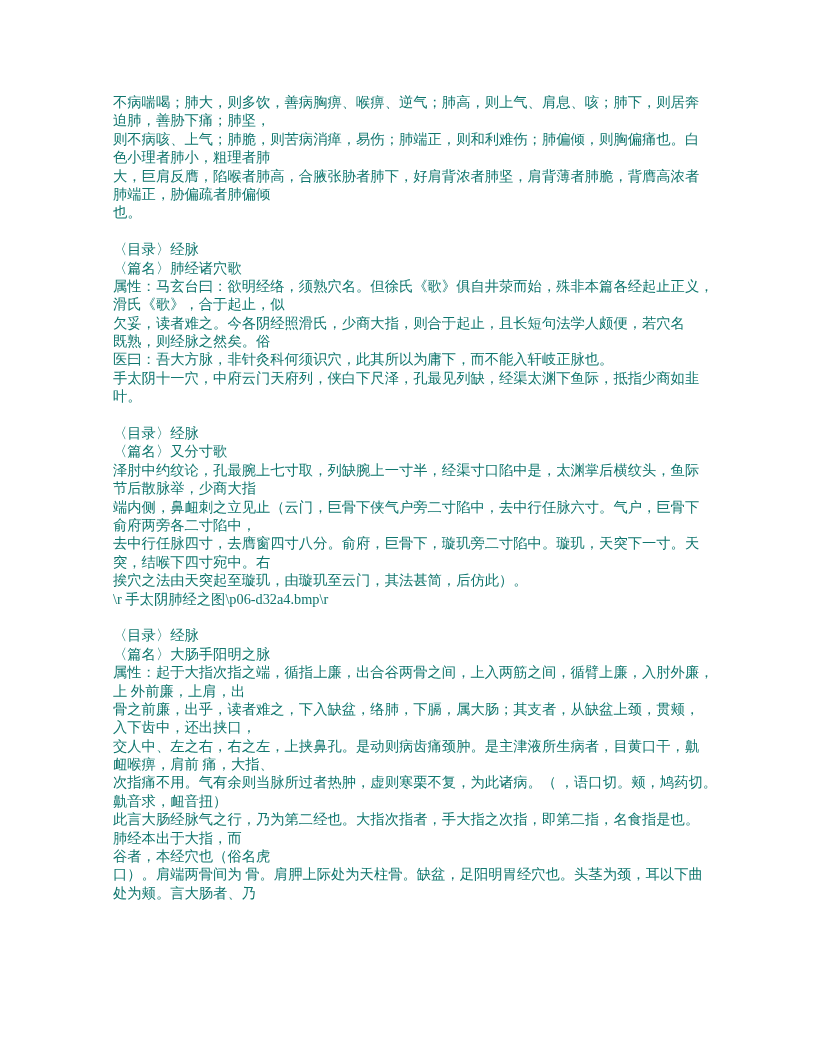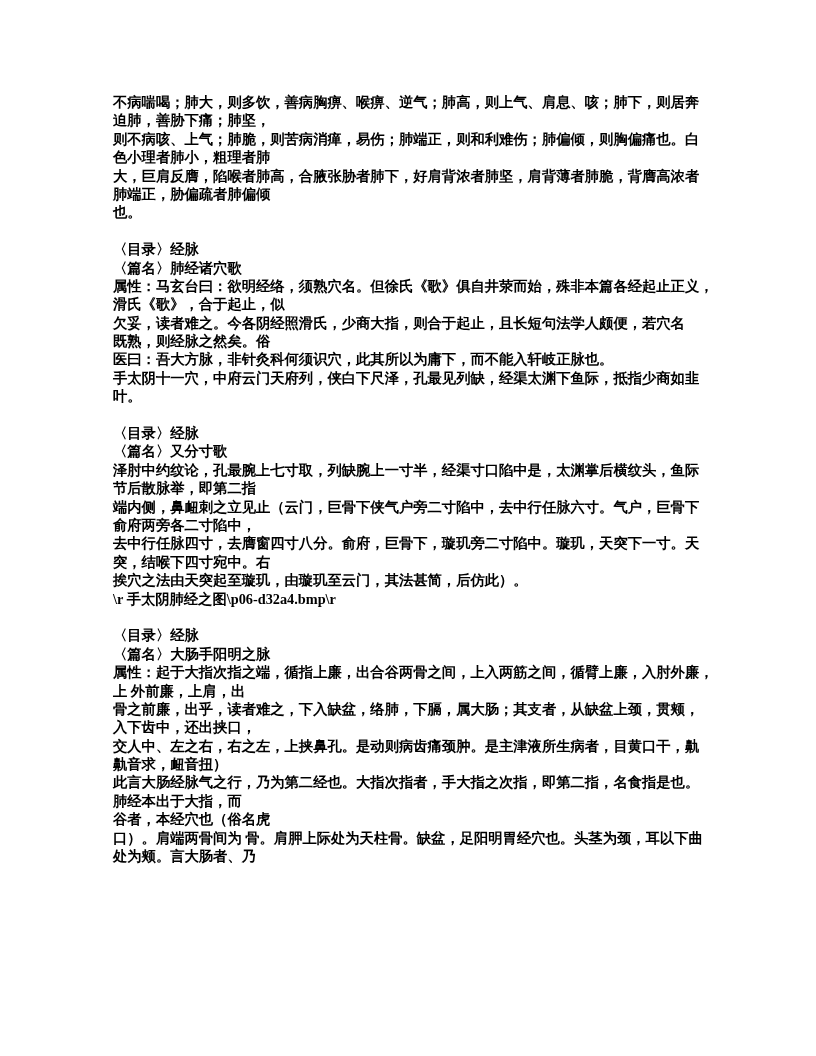--- a/index.html
+++ b/index.html
@@ -34,21 +34,21 @@
     height: 18.4px;
     line-height: 18.4px;
     white-space: pre;
     overflow: visible;
   }
 </style>
 </head>
 <body>
 
 <div class="page">
-  <div class="text-content" style="color: #000000; font-weight: bold;">
+  <div class="text-content" style="color: #0f766e;">
       <div class="line">不病喘喝；肺大，则多饮，善病胸痹、喉痹、逆气；肺高，则上气、肩息、咳；肺下，则居奔</div>
       <div class="line">迫肺，善胁下痛；肺坚，</div>
       <div class="line">则不病咳、上气；肺脆，则苦病消瘅，易伤；肺端正，则和利难伤；肺偏倾，则胸偏痛也。白</div>
       <div class="line">色小理者肺小，粗理者肺</div>
       <div class="line">大，巨肩反膺，陷喉者肺高，合腋张胁者肺下，好肩背浓者肺坚，肩背薄者肺脆，背膺高浓者</div>
       <div class="line">肺端正，胁偏疏者肺偏倾</div>
       <div class="line">也。</div>
       <div class="line"></div>
       <div class="line">〈目录〉经脉</div>
       <div class="line">〈篇名〉肺经诸穴歌</div>
@@ -56,35 +56,37 @@
       <div class="line">滑氏《歌》，合于起止，似</div>
       <div class="line">欠妥，读者难之。今各阴经照滑氏，少商大指，则合于起止，且长短句法学人颇便，若穴名</div>
       <div class="line">既熟，则经脉之然矣。俗</div>
       <div class="line">医曰：吾大方脉，非针灸科何须识穴，此其所以为庸下，而不能入轩岐正脉也。</div>
       <div class="line">手太阴十一穴，中府云门天府列，侠白下尺泽，孔最见列缺，经渠太渊下鱼际，抵指少商如韭</div>
       <div class="line">叶。</div>
       <div class="line"></div>
       <div class="line">〈目录〉经脉</div>
       <div class="line">〈篇名〉又分寸歌</div>
       <div class="line">泽肘中约纹论，孔最腕上七寸取，列缺腕上一寸半，经渠寸口陷中是，太渊掌后横纹头，鱼际</div>
-      <div class="line">节后散脉举，即第二指</div>
+      <div class="line">节后散脉举，少商大指</div>
       <div class="line">端内侧，鼻衄刺之立见止（云门，巨骨下侠气户旁二寸陷中，去中行任脉六寸。气户，巨骨下</div>
       <div class="line">俞府两旁各二寸陷中，</div>
       <div class="line">去中行任脉四寸，去膺窗四寸八分。俞府，巨骨下，璇玑旁二寸陷中。璇玑，天突下一寸。天</div>
       <div class="line">突，结喉下四寸宛中。右</div>
       <div class="line">挨穴之法由天突起至璇玑，由璇玑至云门，其法甚简，后仿此）。</div>
       <div class="line">\r 手太阴肺经之图\p06-d32a4.bmp\r</div>
       <div class="line"></div>
       <div class="line">〈目录〉经脉</div>
       <div class="line">〈篇名〉大肠手阳明之脉</div>
       <div class="line">属性：起于大指次指之端，循指上廉，出合谷两骨之间，上入两筋之间，循臂上廉，入肘外廉，</div>
       <div class="line">上 外前廉，上肩，出</div>
       <div class="line">骨之前廉，出乎，读者难之，下入缺盆，络肺，下膈，属大肠；其支者，从缺盆上颈，贯颊，</div>
       <div class="line">入下齿中，还出挟口，</div>
       <div class="line">交人中、左之右，右之左，上挟鼻孔。是动则病齿痛颈肿。是主津液所生病者，目黄口干，鼽</div>
+      <div class="line">衄喉痹，肩前 痛，大指、</div>
+      <div class="line">次指痛不用。气有余则当脉所过者热肿，虚则寒栗不复，为此诸病。（ ，语口切。颊，鸠药切。</div>
       <div class="line">鼽音求，衄音扭）</div>
       <div class="line">此言大肠经脉气之行，乃为第二经也。大指次指者，手大指之次指，即第二指，名食指是也。</div>
       <div class="line">肺经本出于大指，而</div>
       <div class="line">谷者，本经穴也（俗名虎</div>
       <div class="line">口）。肩端两骨间为 骨。肩胛上际处为天柱骨。缺盆，足阳明胃经穴也。头茎为颈，耳以下曲</div>
       <div class="line">处为颊。言大肠者、乃</div>
     </div>
 </div>
 
 </body></html>

